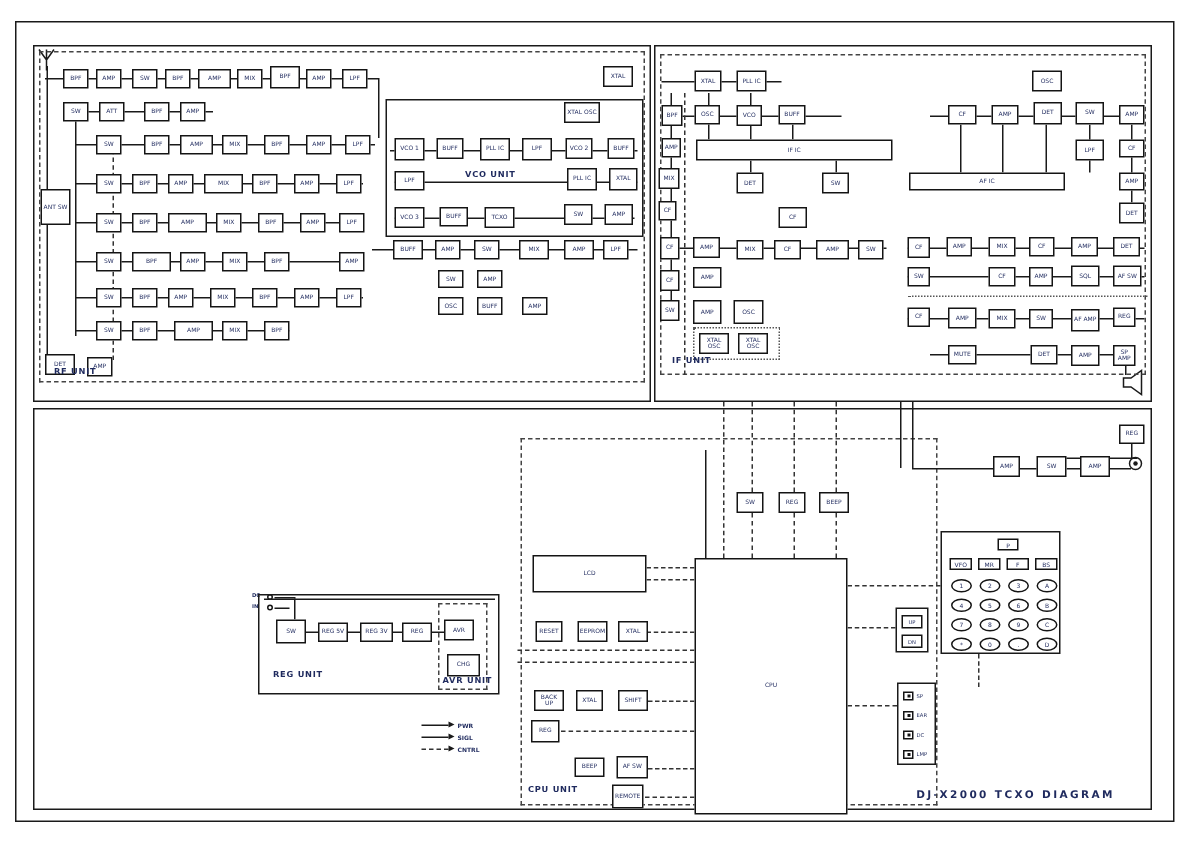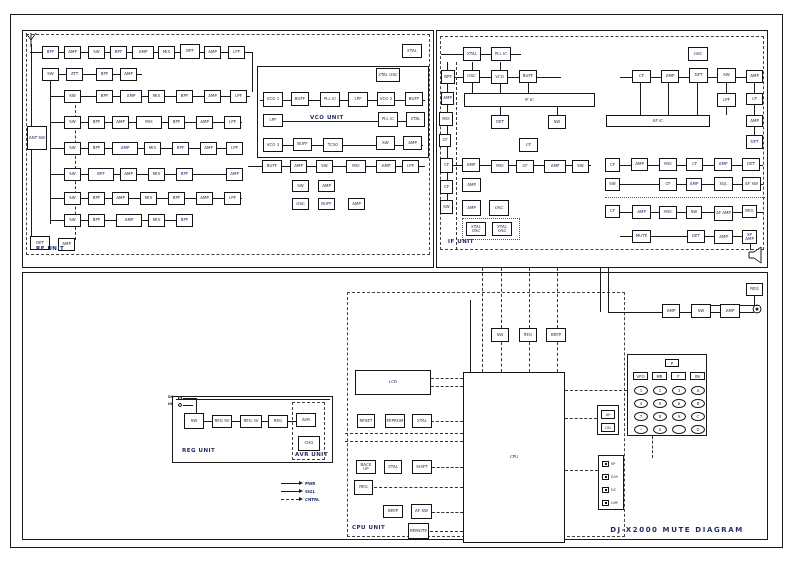--- a/index.html
+++ b/index.html
@@ -129,21 +129,21 @@
         <span class="jack-icon"></span>
         <span class="jack-label">LMP</span>
       </div>
     </div>
 
   <span class="term" style="left:178px;top:396px"></span>
   <span class="term" style="left:178px;top:403px"></span>
   <span class="term-label" style="left:168px;top:395px">DC</span>
   <span class="term-label" style="left:168px;top:402px">IN</span>
 
-  <div id="title">DJ-X2000 MUTE DIAGRAM</div>
+  <div id="title">DJ-X2000 TCXO DIAGRAM</div>
 <div class="rect solid" style="left: 10px; top: 14px; width: 773px; height: 534px;"></div>
     <div class="rect solid" style="left: 22px; top: 30px; width: 412px; height: 238px;"></div>
     <div class="rect solid" style="left: 436px; top: 30px; width: 332px; height: 238px;"></div>
     <div class="rect solid" style="left: 22px; top: 272px; width: 746px; height: 268px;"></div>
     <div class="rect dashed" style="left: 26px; top: 34px; width: 404px; height: 221px;"></div>
     <div class="rect dashed" style="left: 440px; top: 36px; width: 324px; height: 214px;"></div>
     <div class="rect dashed" style="left: 347px; top: 292px; width: 278px; height: 245px;"></div>
     <div class="rect solid" style="left: 257px; top: 66px; width: 172px; height: 92px;"></div>
     <div class="rect solid" style="left: 172px; top: 396px; width: 161px; height: 67px;"></div>
     <div class="rect dashed" style="left: 292px; top: 402px; width: 33px; height: 58px;"></div>

